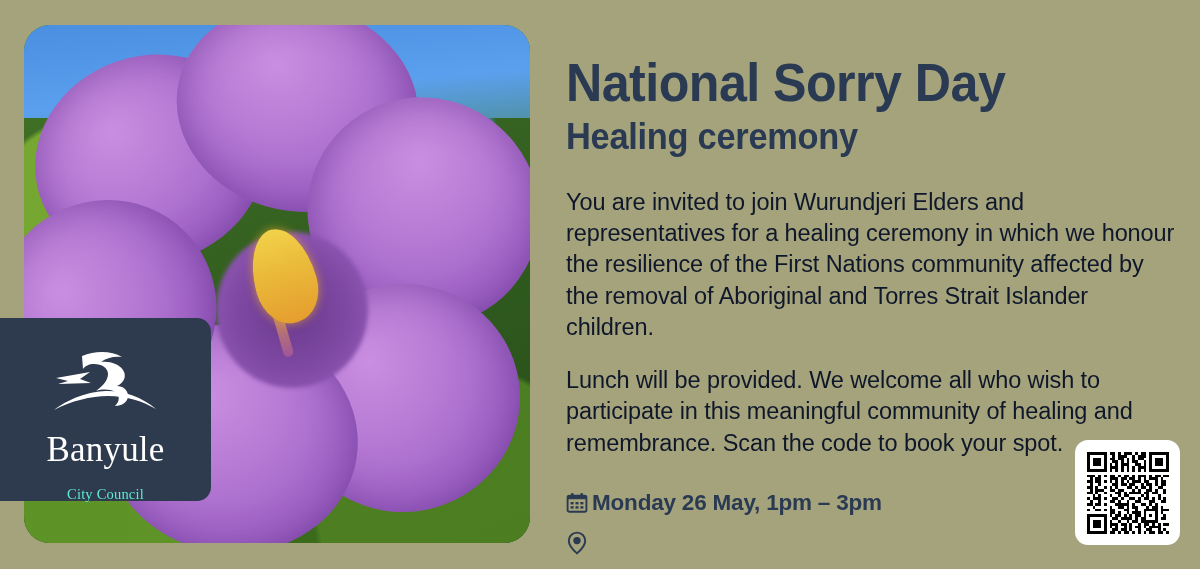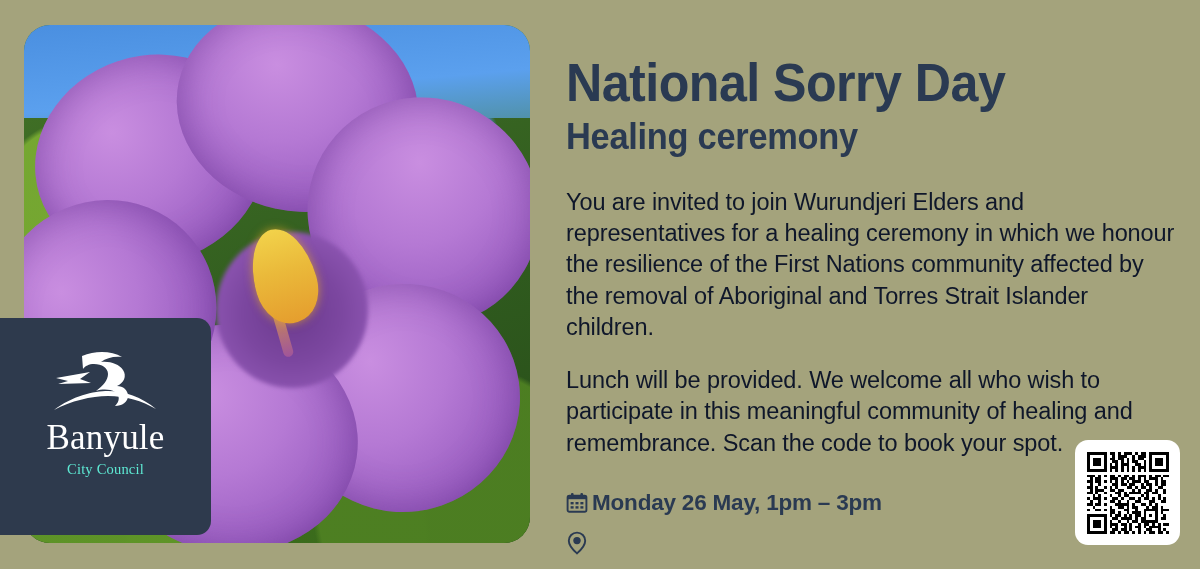--- a/index.html
+++ b/index.html
@@ -85,28 +85,28 @@
     background: linear-gradient(180deg, #d9a23a 0%, #a0559a 100%);
     transform: rotate(-16deg);
   }
 
   
   #logo-panel {
     position: absolute;
     left: 0;
     top: 318px;
     width: 211px;
-    height: 217px;
+    height: 183px;
     background: #2e3a4d;
     border-top-right-radius: 14px;
     border-bottom-right-radius: 14px;
     display: flex;
     flex-direction: column;
     align-items: center;
-    justify-content: flex-start;
+    justify-content: space-between;
     padding-top: 30px;
     box-sizing: border-box;
   }
   #logo-panel .mark { width: 112px; height: 66px; display: block; }
   #logo-panel .wordmark {
     font-family: "Liberation Serif", "DejaVu Serif", serif;
     color: #ffffff;
     font-size: 35px;
     line-height: 1;
     margin-top: 6px;

